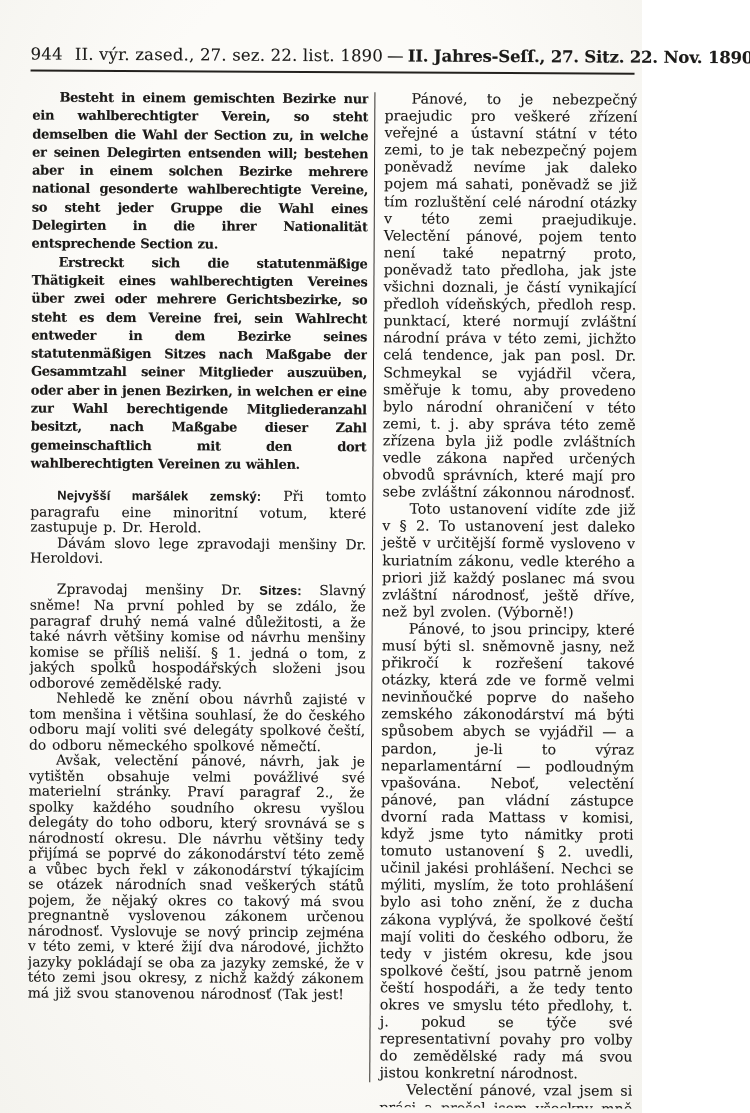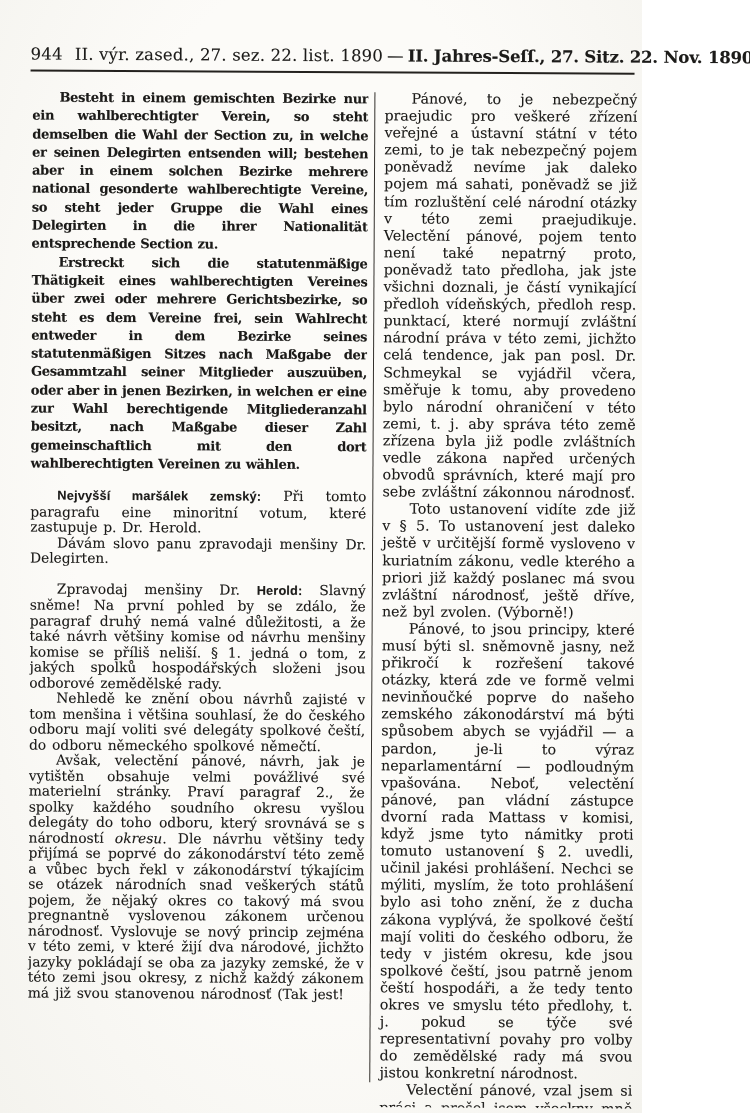--- a/index.html
+++ b/index.html
@@ -42,48 +42,48 @@
 
   .para { margin: 0; text-indent: 27px; text-align: justify; }
   .col-left  .para { font-size: 13.8px; line-height: 15.5px; word-spacing: 1.5px; }
   .col-right .para { font-size: 14.2px; line-height: 17.1px; word-spacing: 1.5px; }
   .col-left .para.fraktur {
     font-size: 13px; line-height: 18.3px; font-weight: bold;
     letter-spacing: -0.3px; word-spacing: 0.5px;
   }
   .para.gap { margin-top: 15px; }
   .run-bs { font-weight: bold; font-family: "Liberation Sans", "DejaVu Sans", sans-serif; font-size: 0.92em; letter-spacing: 0.2px; }
-  .run-i  { font-style: italic; }
+  .run-i  { }
 </style>
 </head>
 <body>
 
 <div class="page">
   <div class="scan">
 
     <div class="pg-header">
       <span><span class="pg-num">944</span><span>II. výr. zased., 27. sez. 22. list. 1890</span></span>
       <span class="hdr-sep">—</span>
       <span class="hdr-de">II. Jahres-Seſſ., 27. Sitz. 22. Nov. 1890</span>
     </div>
 
     <div class="cols">
       <div class="col col-left">
           <p class="para fraktur"><span>Besteht in einem gemischten Bezirke nur ein wahlberechtigter Verein, so steht demselben die Wahl der Section zu, in welche er seinen Delegirten entsenden will; bestehen aber in einem solchen Bezirke mehrere national gesonderte wahlberechtigte Vereine, so steht jeder Gruppe die Wahl eines Delegirten in die ihrer Nationalität entsprechende Section zu.</span></p>
           <p class="para fraktur"><span>Erstreckt sich die statutenmäßige Thätigkeit eines wahlberechtigten Vereines über zwei oder mehrere Gerichtsbezirke, so steht es dem Vereine frei, sein Wahlrecht entweder in dem Bezirke seines statutenmäßigen Sitzes nach Maßgabe der Gesammtzahl seiner Mitglieder auszuüben, oder aber in jenen Bezirken, in welchen er eine zur Wahl berechtigende Mitgliederanzahl besitzt, nach Maßgabe dieser Zahl gemeinschaftlich mit den dort wahlberechtigten Vereinen zu wählen.</span></p>
           <p class="para gap"><span class="run-bs">Nejvyšší maršálek zemský:</span><span> Při tomto paragrafu eine minoritní votum, které zastupuje p. Dr. Herold.</span></p>
-          <p class="para"><span>Dávám slovo panu zpravodaji menšiny Dr. Delegirten.</span></p>
-          <p class="para gap"><span>Zpravodaj menšiny Dr. </span><span class="run-bs">Herold:</span><span> Slavný sněme! Na první pohled by se zdálo, že paragraf druhý nemá valné důležitosti, a že také návrh většiny komise od návrhu menšiny komise se příliš neliší. § 1. jedná o tom, z jakých spolků hospodářských složeni jsou odborové zemědělské rady.</span></p>
+          <p class="para"><span>Dávám slovo lege zpravodaji menšiny Dr. Heroldovi.</span></p>
+          <p class="para gap"><span>Zpravodaj menšiny Dr. </span><span class="run-bs">Sitzes:</span><span> Slavný sněme! Na první pohled by se zdálo, že paragraf druhý nemá valné důležitosti, a že také návrh většiny komise od návrhu menšiny komise se příliš neliší. § 1. jedná o tom, z jakých spolků hospodářských složeni jsou odborové zemědělské rady.</span></p>
           <p class="para"><span>Nehledě ke znění obou návrhů zajisté v tom menšina i většina souhlasí, že do českého odboru mají voliti své delegáty spolkové čeští, do odboru německého spolkové němečtí.</span></p>
           <p class="para"><span>Avšak, velectění pánové, návrh, jak je vytištěn obsahuje velmi povážlivé své materielní stránky. Praví paragraf 2., že spolky každého soudního okresu vyšlou delegáty do toho odboru, který srovnává se s národností </span><span class="run-i">okresu</span><span>. Dle návrhu většiny tedy přijímá se poprvé do zákonodárství této země a vůbec bych řekl v zákonodárství týkajícim se otázek národních snad veškerých států pojem, že nějaký okres co takový má svou pregnantně vyslovenou zákonem určenou národnosť. Vyslovuje se nový princip zejména v této zemi, v které žijí dva národové, jichžto jazyky pokládají se oba za jazyky zemské, že v této zemi jsou okresy, z nichž každý zákonem má již svou stanovenou národnosť (Tak jest!</span></p>
         </div>
       <div class="v-divider"></div>
       <div class="col col-right">
           <p class="para"><span>Pánové, to je nebezpečný praejudic pro veškeré zřízení veřejné a ústavní státní v této zemi, to je tak nebezpečný pojem poněvadž nevíme jak daleko pojem má sahati, poněvadž se již tím rozluštění celé národní otázky v této zemi praejudikuje. Velectění pánové, pojem tento není také nepatrný proto, poněvadž tato předloha, jak jste všichni doznali, je částí vynikající předloh vídeňských, předloh resp. punktací, které normují zvláštní národní práva v této zemi, jichžto celá tendence, jak pan posl. Dr. Schmeykal se vyjádřil včera, směřuje k tomu, aby provedeno bylo národní ohraničení v této zemi, t. j. aby správa této země zřízena byla již podle zvláštních vedle zákona napřed určených obvodů správních, které mají pro sebe zvláštní zákonnou národnosť.</span></p>
-          <p class="para"><span>Toto ustanovení vidíte zde již v § 5. To ustanovení jest daleko ještě v určitější formě vysloveno v kuriatním zákonu, vedle kterého a priori již každý poslanec má svou zvláštní národnosť, ještě dříve, než byl zvolen. (Výborně!)</span></p>
+          <p class="para"><span>Toto ustanovení vidíte zde již v § 2. To ustanovení jest daleko ještě v určitější formě vysloveno v kuriatním zákonu, vedle kterého a priori již každý poslanec má svou zvláštní národnosť, ještě dříve, než byl zvolen. (Výborně!)</span></p>
           <p class="para"><span>Pánové, to jsou principy, které musí býti sl. sněmovně jasny, než přikročí k rozřešení takové otázky, která zde ve formě velmi nevinňoučké poprve do našeho zemského zákonodárství má býti spůsobem abych se vyjádřil — a pardon, je-li to výraz neparlamentární — podloudným vpašována. Neboť, velectění pánové, pan vládní zástupce dvorní rada Mattass v komisi, když jsme tyto námitky proti tomuto ustanovení § 2. uvedli, učinil jakési prohlášení. Nechci se mýliti, myslím, že toto prohlášení bylo asi toho znění, že z ducha zákona vyplývá, že spolkové čeští mají voliti do českého odboru, že tedy v jistém okresu, kde jsou spolkové čeští, jsou patrně jenom čeští hospodáři, a že tedy tento okres ve smyslu této předlohy, t. j. pokud se týče své representativní povahy pro volby do zemědělské rady má svou jistou konkretní národnost.</span></p>
           <p class="para"><span>Velectění pánové, vzal jsem si práci a prošel jsem všeckny mně přístupné a tu i tam vytištěné zákony národnostní od Kanady počínaje až do Flámska a Finska, ale ještě nesetkal jsem se s pojmem, že by někde otázka národnostní pojila se na určité národní </span><span>ex einem</span><span> ustanovené territorium. (Výborně.)</span></p>
           <p class="para"><span>Není to, velectění pánové, také možná, neboť, posud se otázka národnostní řešila buď podle státoprávní povahy toho kterého</span></p>
         </div>
     </div>
 
   </div>
 </div>
 
 </body></html>

